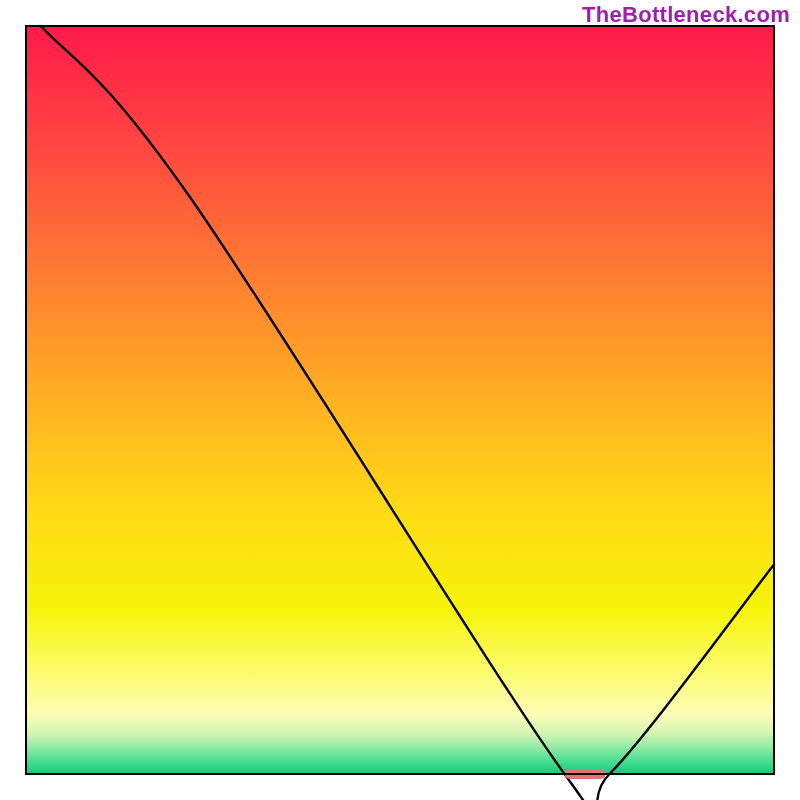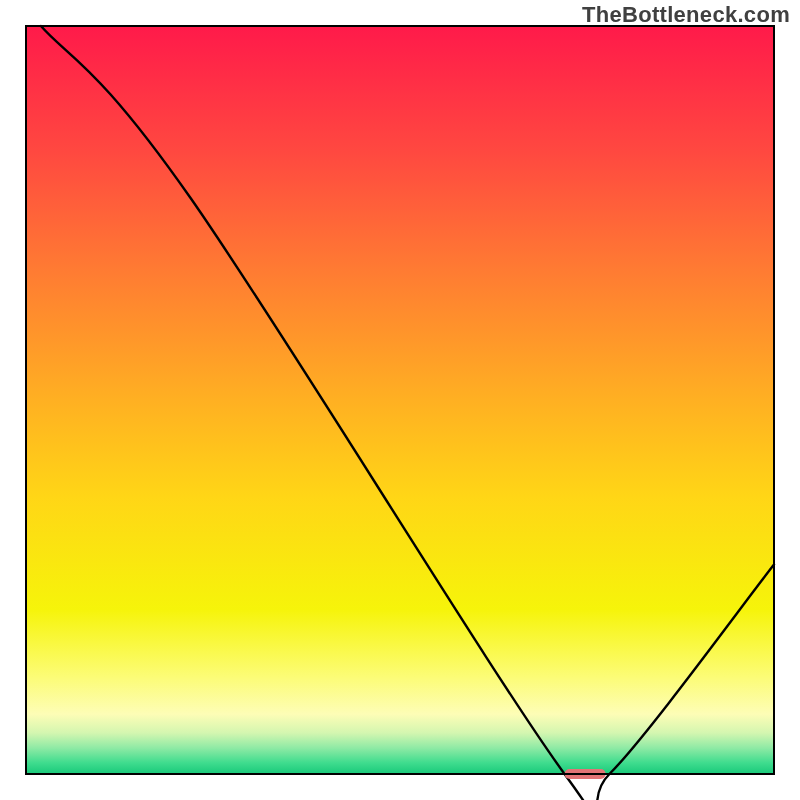--- a/index.html
+++ b/index.html
@@ -15,21 +15,21 @@
     position: relative;
     width: 800px;
     height: 800px;
   }
   .watermark {
     position: absolute;
     top: 2px;
     right: 10px;
     font-size: 22px;
     font-weight: 600;
-    color: #404040;
+    color: #a21caf;
     letter-spacing: 0.3px;
     z-index: 10;
   }
   svg {
     display: block;
   }
 </style>
 </head>
 <body>
 

